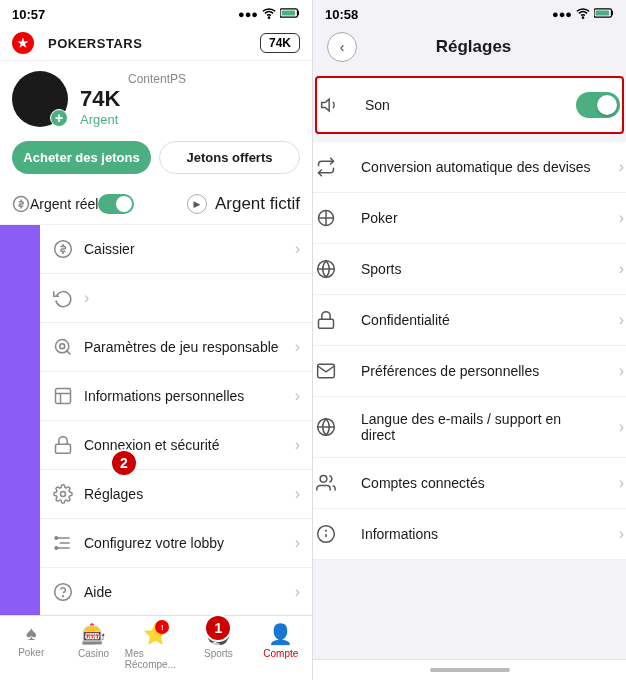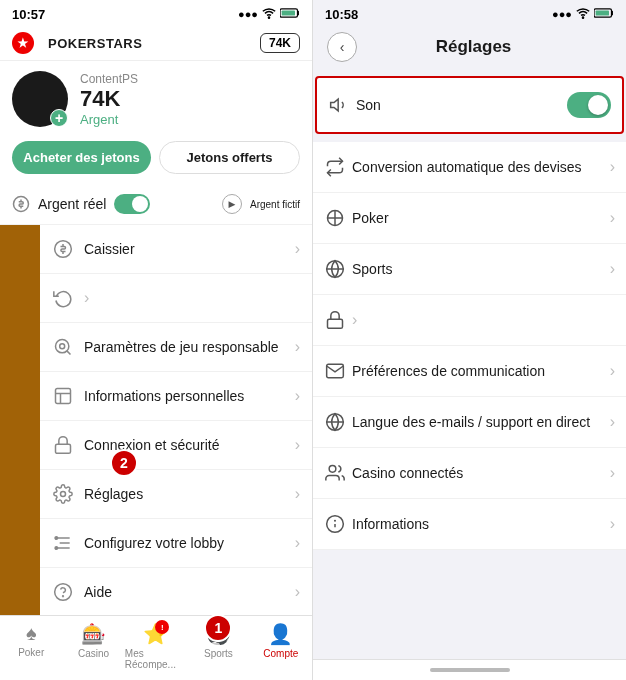--- a/index.html
+++ b/index.html
@@ -9,21 +9,21 @@
       font-family: -apple-system, BlinkMacSystemFont, 'Helvetica Neue', Arial, sans-serif;
       display: flex;
       overflow: hidden;
       background: #f2f2f7;
     }
 
     
     .left-panel {
       width: 313px;
       height: 680px;
-      background: #a16207;
+      background: #8b5cf6;
       display: flex;
       flex-direction: column;
       border-right: 1px solid #ddd;
     }
 
     .status-bar-left {
       display: flex;
       justify-content: space-between;
       align-items: center;
       padding: 6px 12px 4px;
@@ -85,21 +85,21 @@
       width: 18px; height: 18px;
       background: #4caf82;
       border-radius: 50%;
       color: #fff;
       font-size: 14px;
       font-weight: 700;
       display: flex; align-items: center; justify-content: center;
       border: 1.5px solid #fff;
     }
     .profile-info { display: flex; flex-direction: column; }
-    .profile-name { font-size: 12px; color: #888; }
+    .profile-name { font-size: 12px; color: #888; margin-left: 48px; }
     .profile-balance { font-size: 22px; font-weight: 700; color: #1a1a1a; }
     .profile-status { font-size: 13px; color: #4caf82; font-weight: 500; }
 
     .action-buttons {
       display: flex;
       gap: 8px;
       padding: 4px 12px 10px;
       background: #fff;
     }
     .btn-buy {
@@ -124,21 +124,21 @@
       font-weight: 600;
       cursor: pointer;
     }
 
     .toggle-row {
       display: flex;
       align-items: center;
       padding: 10px 12px;
       background: #fff;
       border-bottom: 1px solid #f0f0f0;
-      gap: 8px;
+      gap: 0;
     }
     .toggle-label { font-size: 14px; color: #1a1a1a; }
     .toggle-switch {
       width: 36px; height: 20px;
       background: #4caf82;
       border-radius: 10px;
       position: relative;
       cursor: pointer;
     }
     .toggle-switch::after {
@@ -155,21 +155,21 @@
       gap: 8px;
       margin-left: auto;
     }
     .play-icon {
       width: 20px; height: 20px;
       border: 1.5px solid #aaa;
       border-radius: 50%;
       display: flex; align-items: center; justify-content: center;
       font-size: 9px; color: #555;
     }
-    .toggle-label-right { font-size: 10px; color: #1a1a1a; }
+    .toggle-label-right { font-size: 17px; color: #1a1a1a; }
 
     .menu-list { flex: 1; overflow-y: auto; background: #fff; margin-left: 40px; }
     .menu-item {
       display: flex;
       align-items: center;
       padding: 13px 12px;
       border-bottom: 1px solid #f0f0f0;
       cursor: pointer;
       gap: 10px;
     }
@@ -254,24 +254,24 @@
       color: #1a1a1a;
       margin-right: 30px;
     }
 
     .settings-list { flex: 1; overflow-y: auto; }
 
     
     .settings-item {
       display: flex;
       align-items: center;
-      padding: 14px 11px;
+      padding: 14px 2px;
       background: #fff;
       border-bottom: 1px solid #f0f0f0;
-      gap: 6px;
+      gap: 24px;
       cursor: pointer;
     }
     .settings-item.highlighted {
       border: 2.5px solid #cc0000;
       border-radius: 4px;
       background: #fff;
       margin: 4px 2px 0;
     }
     .settings-icon { width: 22px; height: 22px; display: flex; align-items: center; justify-content: center; flex-shrink: 0; }
     .settings-text { font-size: 14px; color: #1a1a1a; flex: 1; }
@@ -584,31 +584,32 @@
       <span class="settings-chevron">›</span>
     </div>
 
     <div class="settings-item">
       <div class="settings-icon">
         <svg width="20" height="20" viewBox="0 0 24 24" fill="none" stroke="#555" stroke-width="1.8">
             <rect x="3" y="11" width="18" height="11" rx="2"></rect>
             <path d="M7 11V7a5 5 0 0 1 10 0v4"></path>
           </svg>
       </div>
+      <span class="settings-text">Confidentialité</span>
       <span class="settings-chevron">›</span>
     </div>
 
     <div class="settings-item">
       <div class="settings-icon">
         <svg width="20" height="20" viewBox="0 0 24 24" fill="none" stroke="#555" stroke-width="1.8">
             <path d="M4 4h16c1.1 0 2 .9 2 2v12c0 1.1-.9 2-2 2H4c-1.1 0-2-.9-2-2V6c0-1.1.9-2 2-2z"></path>
             <polyline points="22,6 12,13 2,6"></polyline>
           </svg>
       </div>
-      <span class="settings-text">Préférences de communication</span>
+      <span class="settings-text">Préférences de personnelles</span>
       <span class="settings-chevron">›</span>
     </div>
 
     <div class="settings-item">
       <div class="settings-icon">
         <svg width="20" height="20" viewBox="0 0 24 24" fill="none" stroke="#555" stroke-width="1.8">
             <circle cx="12" cy="12" r="10"></circle>
             <path d="M2 12h20"></path>
             <path d="M12 2a15.3 15.3 0 0 1 4 10 15.3 15.3 0 0 1-4 10 15.3 15.3 0 0 1-4-10 15.3 15.3 0 0 1 4-10z"></path>
           </svg>
@@ -619,21 +620,21 @@
 
     <div class="settings-item">
       <div class="settings-icon">
         <svg width="20" height="20" viewBox="0 0 24 24" fill="none" stroke="#555" stroke-width="1.8">
             <path d="M17 21v-2a4 4 0 0 0-4-4H5a4 4 0 0 0-4 4v2"></path>
             <circle cx="9" cy="7" r="4"></circle>
             <path d="M23 21v-2a4 4 0 0 0-3-3.87"></path>
             <path d="M16 3.13a4 4 0 0 1 0 7.75"></path>
           </svg>
       </div>
-      <span class="settings-text">Casino connectés</span>
+      <span class="settings-text">Comptes connectés</span>
       <span class="settings-chevron">›</span>
     </div>
 
     <div class="settings-item">
       <div class="settings-icon">
         <svg width="20" height="20" viewBox="0 0 24 24" fill="none" stroke="#555" stroke-width="1.8">
             <circle cx="12" cy="12" r="10"></circle>
             <line x1="12" y1="8" x2="12" y2="8" stroke-width="2.5" stroke-linecap="round"></line>
             <line x1="12" y1="12" x2="12" y2="16"></line>
           </svg>

